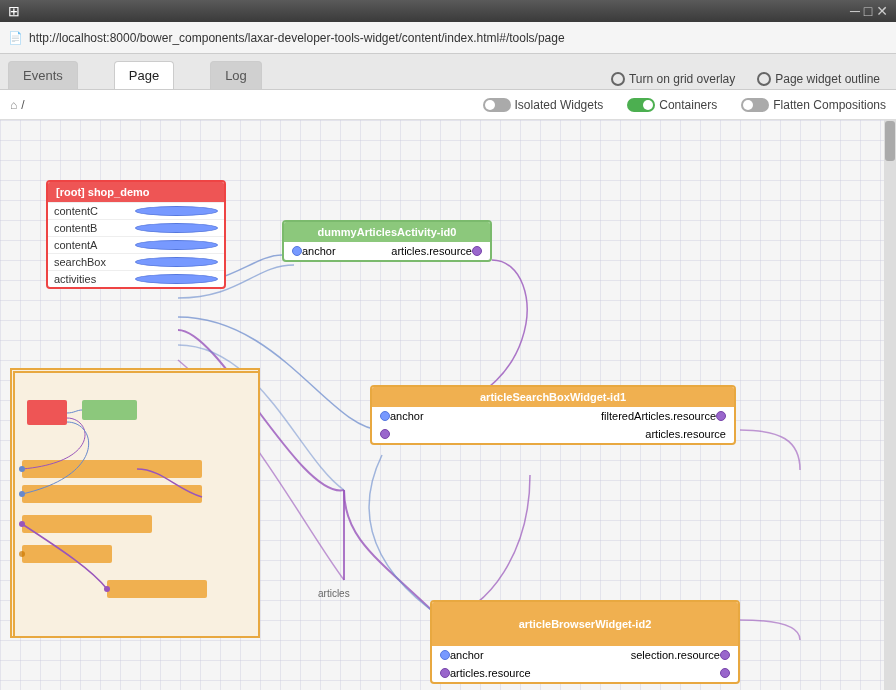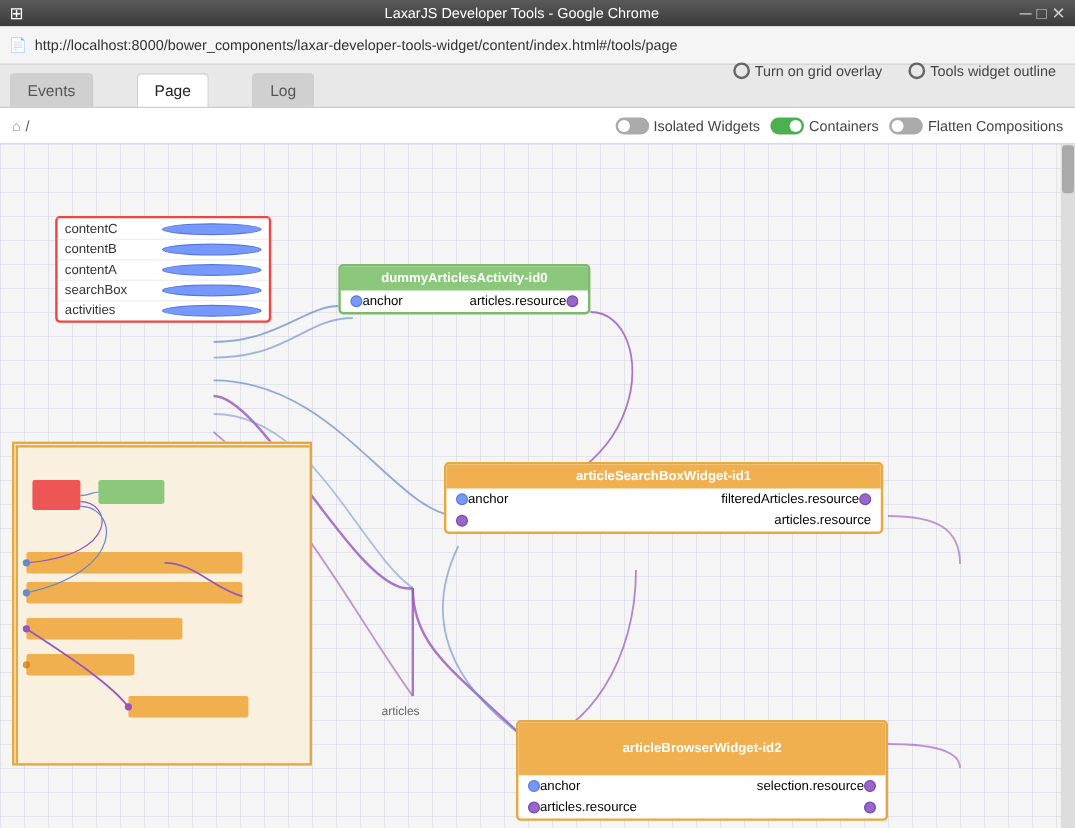--- a/index.html
+++ b/index.html
@@ -57,21 +57,21 @@
     .tab.active {
       background: white;
       color: #222;
       font-weight: 500;
     }
     .toolbar-right {
       margin-left: auto;
       display: flex;
       align-items: center;
       gap: 6px;
-      padding-bottom: 20px;
+      padding-bottom: 0;
     }
     .toolbar-btn {
       display: flex;
       align-items: center;
       gap: 4px;
       padding: 3px 8px;
       font-size: 12px;
       color: #444;
       cursor: pointer;
       border: none;
@@ -89,21 +89,21 @@
       background: white;
       border-bottom: 1px solid #ddd;
       height: 30px;
       display: flex;
       align-items: center;
       padding: 0 10px;
       justify-content: space-between;
     }
     .breadcrumb { display: flex; align-items: center; gap: 4px; font-size: 12px; color: #555; }
     .breadcrumb .home-icon { color: #888; }
-    .visibility-controls { display: flex; gap: 9px; align-items: center; font-size: 12px; color: #444; }
+    .visibility-controls { display: flex; gap: 24px; align-items: center; font-size: 12px; color: #444; }
     .vis-btn { display: flex; align-items: center; gap: 4px; cursor: pointer; }
     .toggle-on { width: 28px; height: 14px; background: #4caf50; border-radius: 7px; position: relative; }
     .toggle-on::after { content: ''; position: absolute; right: 2px; top: 2px; width: 10px; height: 10px; background: white; border-radius: 50%; }
     .toggle-off { width: 28px; height: 14px; background: #aaa; border-radius: 7px; position: relative; }
     .toggle-off::after { content: ''; position: absolute; left: 2px; top: 2px; width: 10px; height: 10px; background: white; border-radius: 50%; }
 
     
     .canvas-area {
       background: #f5f5f5;
       background-image: 
@@ -250,21 +250,20 @@
       left: 318px; top: 468px;
       font-size: 10px;
       color: #666;
     }
   </style>
 </head>
 <body>
 
 <div class="title-bar">
   <span style="font-size:14px;">⊞</span>
-  <span class="title-bar-title">LaxarJS Developer Tools - Google Chrome</span>
   <div class="title-bar-controls">
     <span>─</span>
     <span>□</span>
     <span>✕</span>
   </div>
 </div>
 
 <div class="address-bar">
   <span class="page-icon">📄</span>
   <span>
@@ -276,21 +275,21 @@
   <div class="tab">Events</div>
   <div class="tab active">Page</div>
   <div class="tab">Log</div>
   <div class="toolbar-right">
     <button class="toolbar-btn">
       <span class="icon-circle"></span>
       <span>Turn on grid overlay</span>
     </button>
     <button class="toolbar-btn">
       <span class="icon-circle"></span>
-      <span>Tools widget outline</span>
+      <span>Page widget outline</span>
     </button>
   </div>
 </div>
 
 <div class="breadcrumb-bar">
   <div class="breadcrumb">
     <span class="home-icon">⌂</span>
     <span>/</span>
   </div>
   <div class="visibility-controls">
@@ -331,20 +330,23 @@
     <path d="M 740 500 C 790 500, 800 510, 800 520" stroke="#9955bb" stroke-width="1.5" fill="none" opacity="0.6"></path>
 
     <path d="M 178 225 C 260 225, 300 340, 344 370" stroke="#6688cc" stroke-width="1.5" fill="none" opacity="0.5"></path>
     <path d="M 178 240 C 250 300, 300 400, 344 460" stroke="#9955bb" stroke-width="1.5" fill="none" opacity="0.6"></path>
 
     <path d="M 344 370 L 344 460" stroke="#9955bb" stroke-width="2" fill="none" opacity="0.8"></path>
     <path d="M 382 335 C 360 380, 358 440, 442 498" stroke="#6688cc" stroke-width="1.5" fill="none" opacity="0.6"></path>
   </svg>
 
   <div class="widget-node node-root">
+    <div class="node-header">
+      <span>[root] shop_demo</span>
+    </div>
     <div class="node-row">
       <span>contentC</span>
       <span class="port port-blue"></span>
     </div>
     <div class="node-row">
       <span>contentB</span>
       <span class="port port-blue"></span>
     </div>
     <div class="node-row">
       <span>contentA</span>

